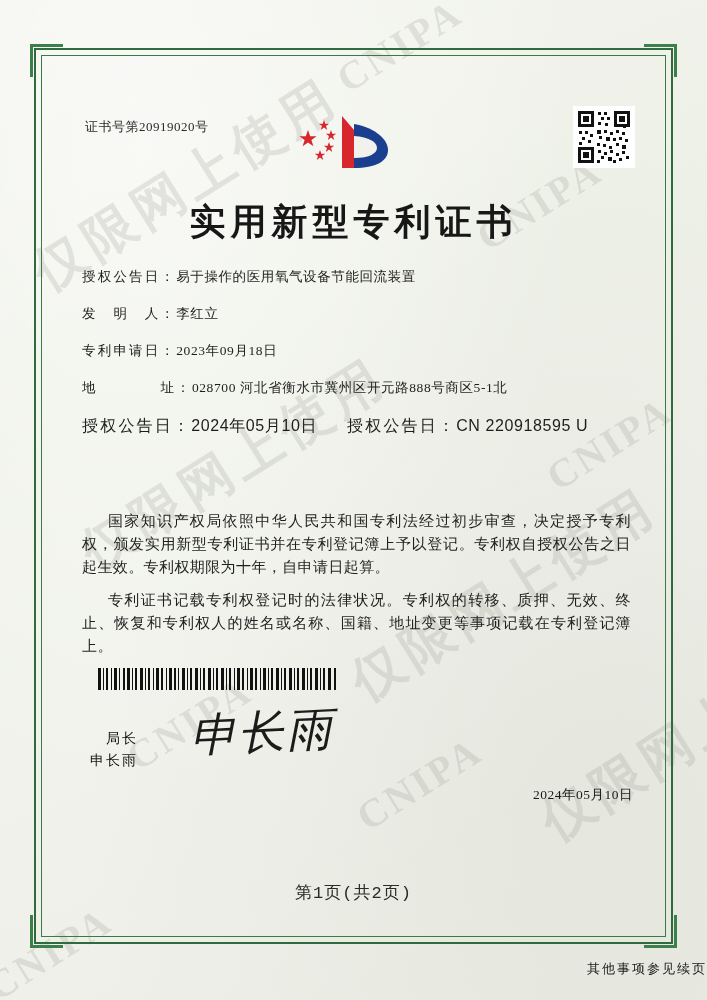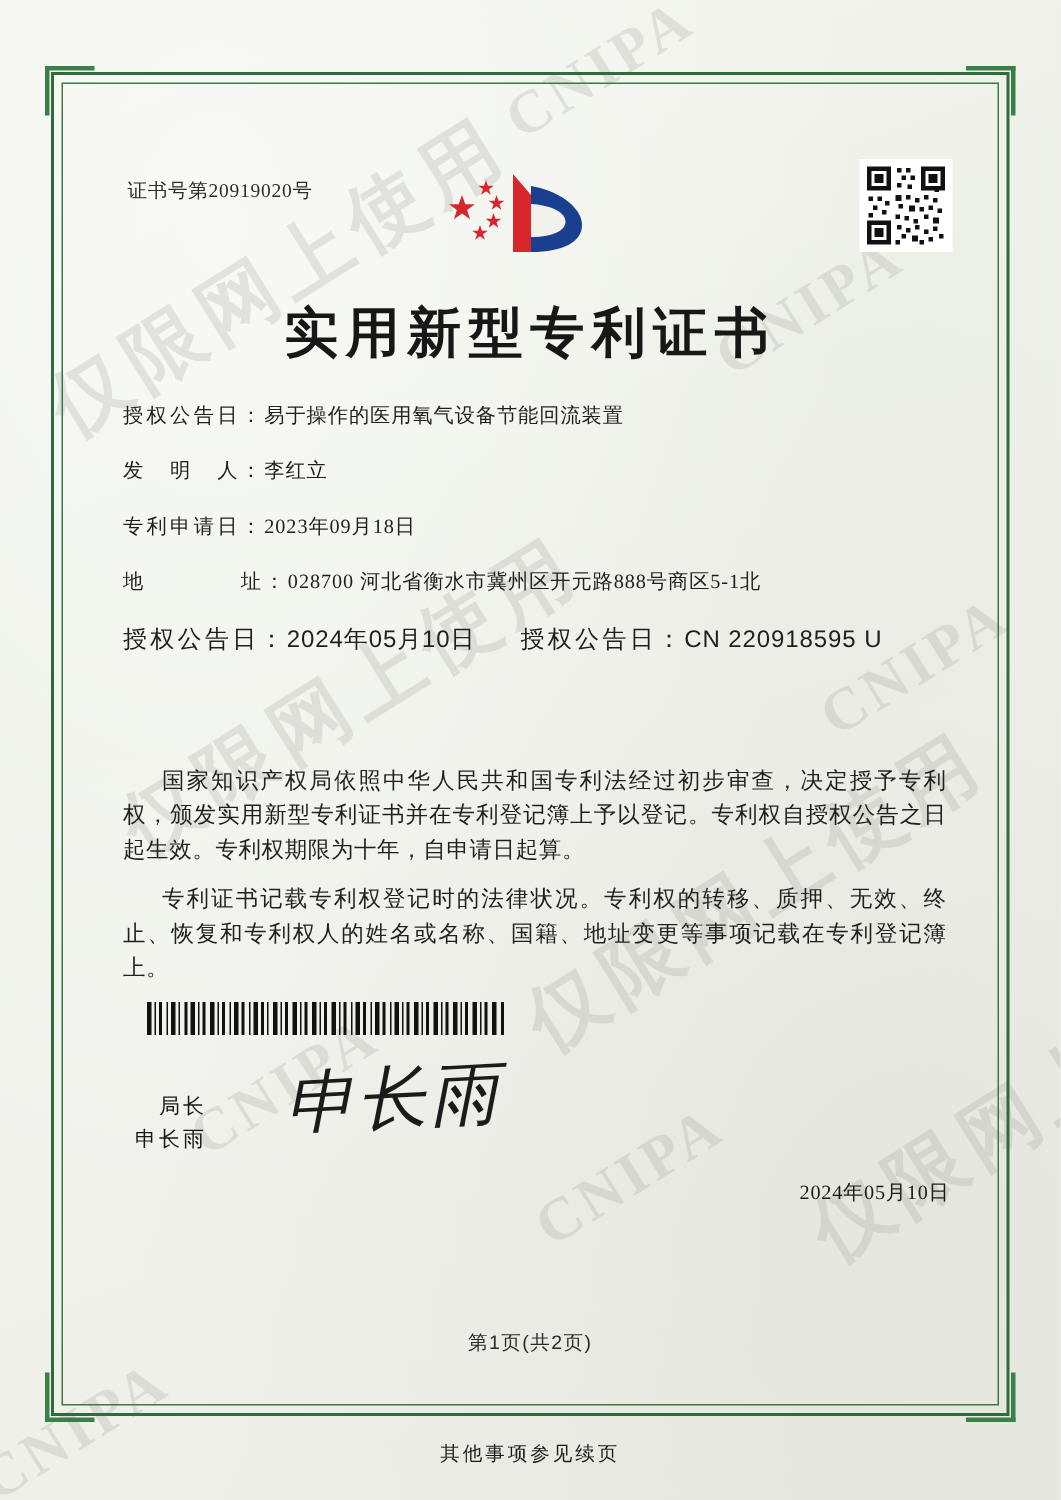--- a/index.html
+++ b/index.html
@@ -226,32 +226,32 @@
     color: #1a1a1a;
     letter-spacing: 0.5px;
   }
 
   .page-num {
     position: absolute;
     left: 0;
     right: 0;
     bottom: 6px;
     text-align: center;
-    font-family: Liberation Sans, sans-serif;
-    font-size: 13px;
+    font-family: Liberation Mono, monospace;
+    font-size: 17px;
     color: #2a2a2a;
     letter-spacing: 1px;
   }
 
   .footer-note {
     position: absolute;
     left: 0;
     right: 0;
     bottom: 22px;
-    text-align: center;
+    text-align: right;
     font-family: "Liberation Serif", serif;
     font-size: 13px;
     color: #1a1a1a;
     letter-spacing: 2px;
   }
 </style>
 </head>
 <body>
 
 <div class="page">

